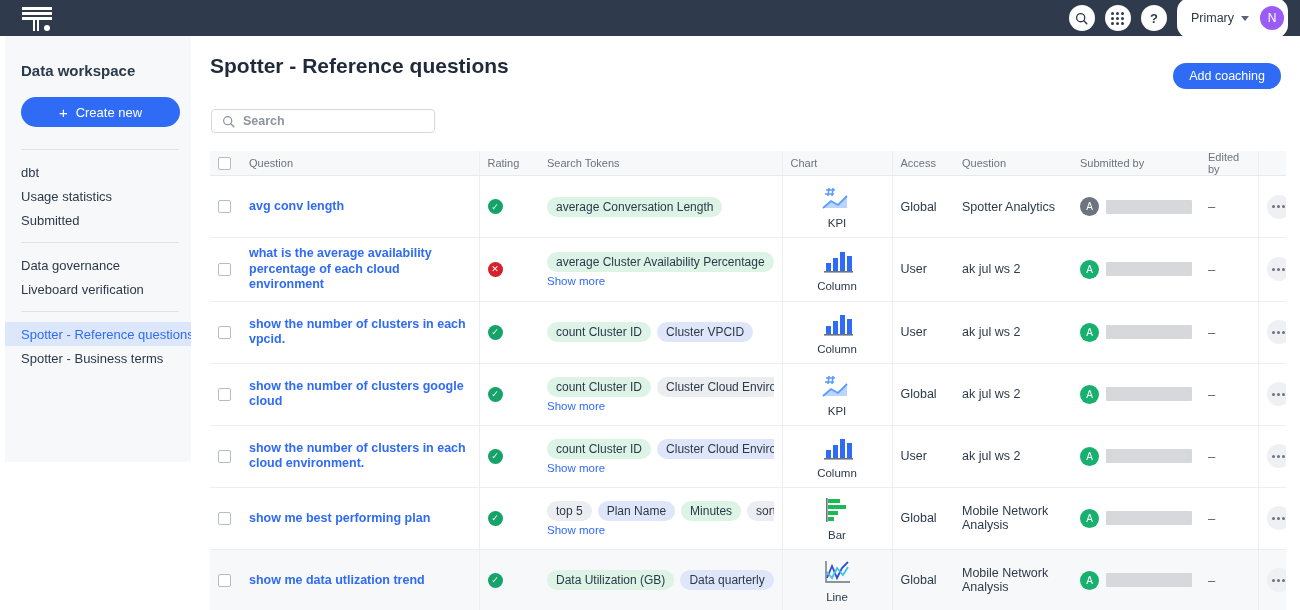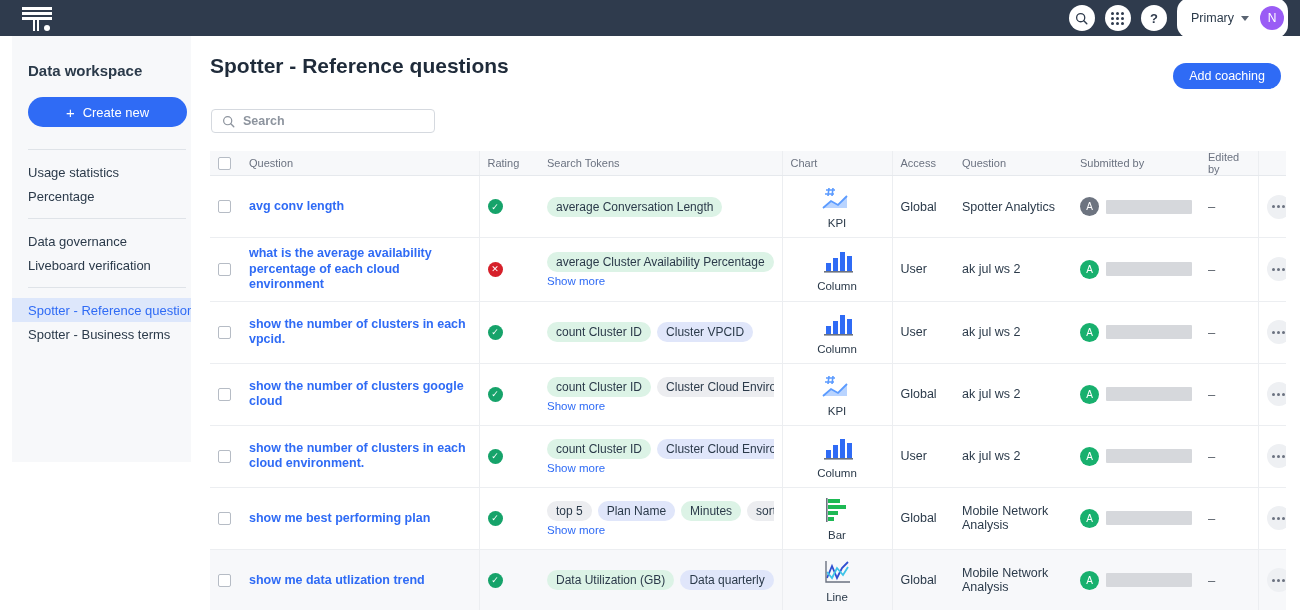--- a/index.html
+++ b/index.html
@@ -41,21 +41,21 @@
           border-top: 5px solid #5a6472; margin-right: 4px; }
   .avatar-top {
     width: 24px; height: 24px; border-radius: 50%; background: #9a5cf5; color: #fff;
     font-size: 12px; display: flex; align-items: center; justify-content: center;
   }
   .grid-icon { display: grid; grid-template-columns: repeat(3, 3px); gap: 2px; }
   .grid-icon i { width: 3px; height: 3px; background: #2f3b4d; border-radius: 50%; display: block; }
 
   
   .sidebar {
-    position: absolute; left: 12px; top: 36px; width: 191px; height: 426px;
+    position: absolute; left: 5px; top: 36px; width: 191px; height: 426px;
     background: #f7f8fa; border-right: 1px solid #e3e6ea;
   }
   .ws-title { font-size: 15px; font-weight: bold; color: #2b3a4a; padding: 26px 0 0 16px; }
   .create-btn {
     margin: 18px 0 0 16px; width: 159px; height: 30px; border-radius: 15px;
     background: #2f6bf5; color: #fff; font-size: 13px;
     display: flex; align-items: center; justify-content: center; gap: 8px; cursor: pointer;
   }
   .create-btn .plus { font-size: 15px; line-height: 1; }
   .nav { margin-top: 22px; }
@@ -199,24 +199,27 @@
   <div class="sidebar">
     <div class="ws-title">Data workspace</div>
     <div class="create-btn">
       <span class="plus">+</span>
       <span>Create new</span>
     </div>
     <div class="nav" id="nav-root">
         <div class="nav-sep"></div>
         <div class="nav-group">
           <div class="nav-item">
+            <span>dbt</span>
+          </div>
+          <div class="nav-item">
             <span>Usage statistics</span>
           </div>
           <div class="nav-item">
-            <span>Percentage</span>
+            <span>Submitted</span>
           </div>
         </div>
         <div class="nav-sep"></div>
         <div class="nav-group">
           <div class="nav-item">
             <span>Data governance</span>
           </div>
           <div class="nav-item">
             <span>Liveboard verification</span>
           </div>

